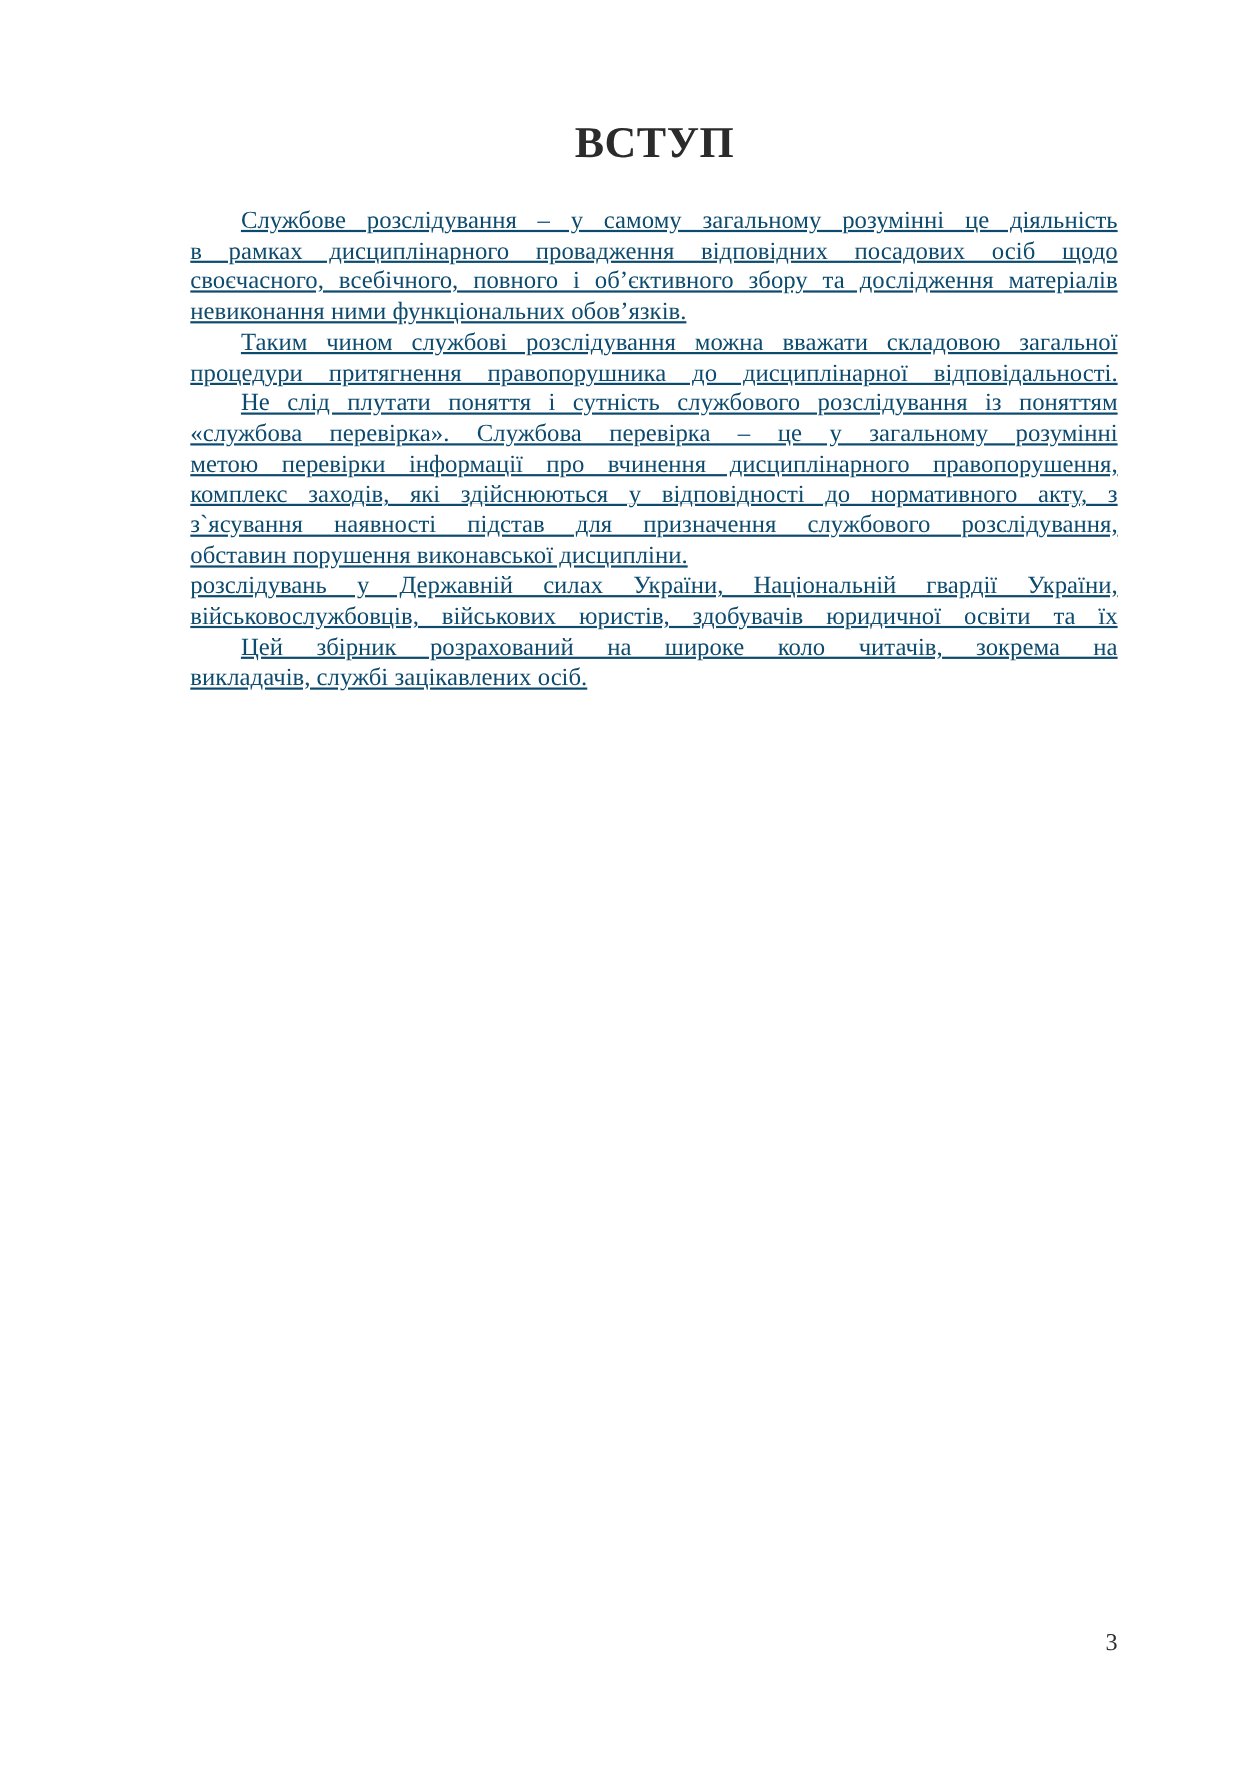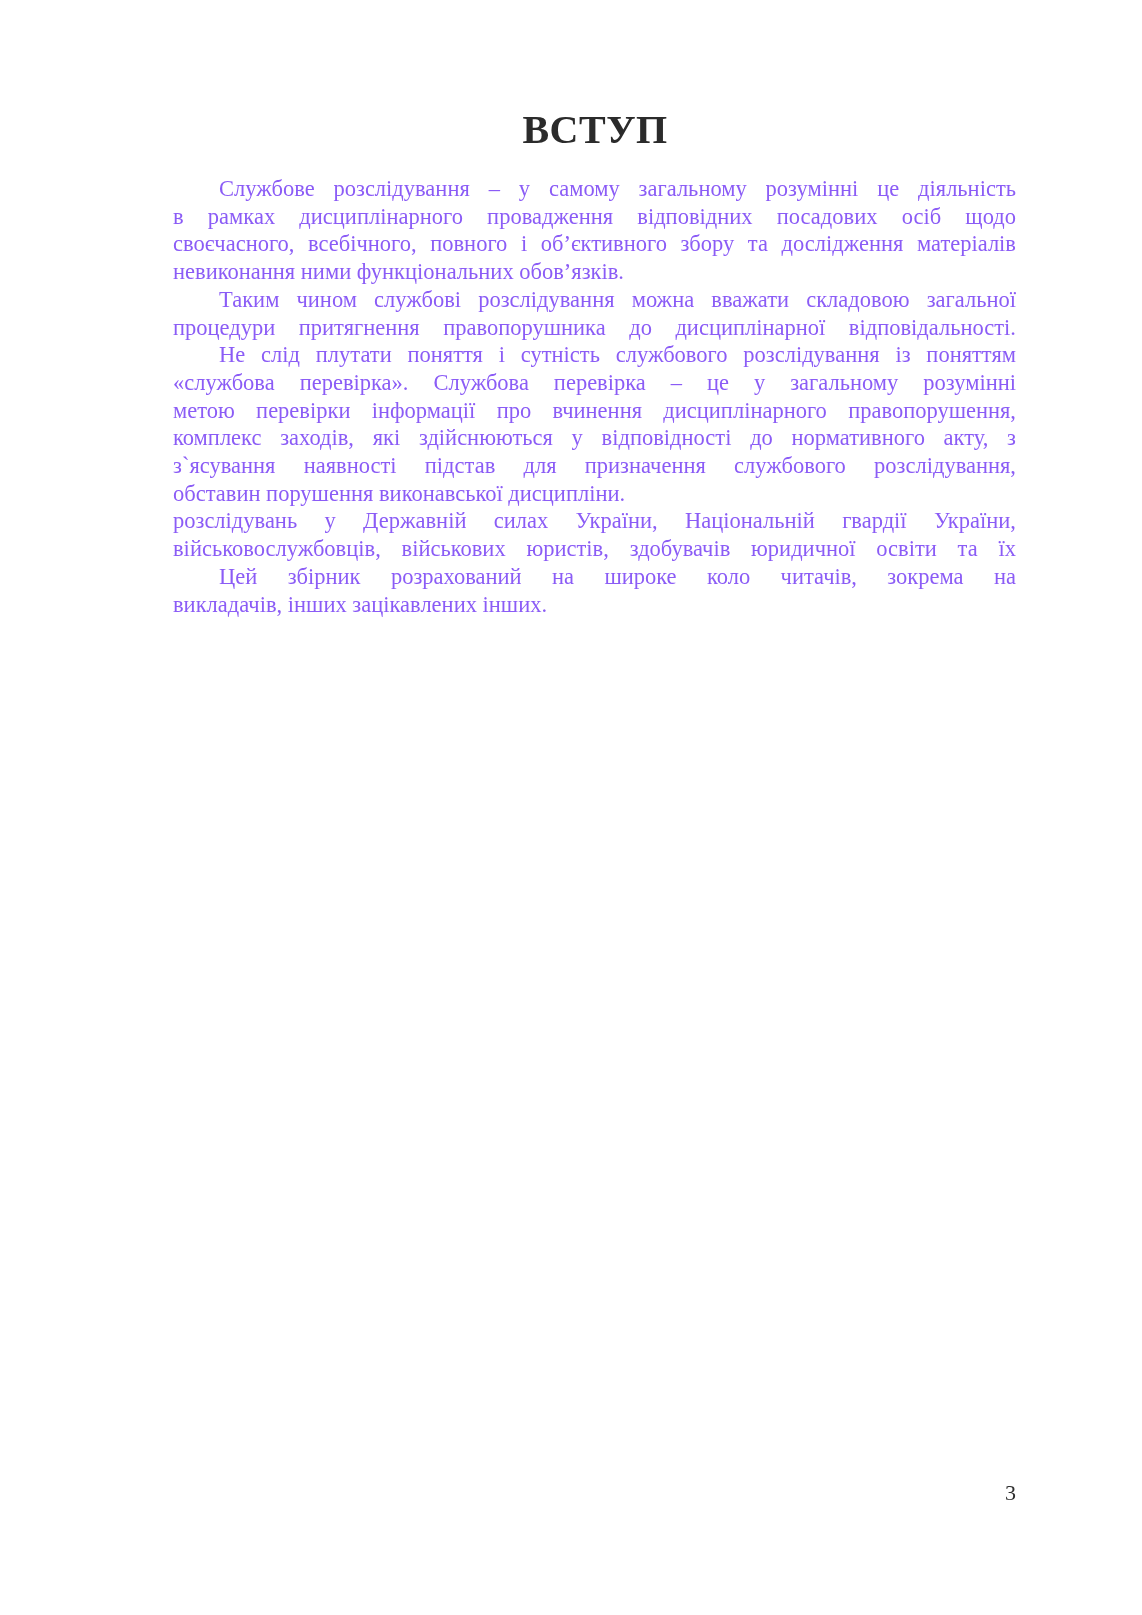--- a/index.html
+++ b/index.html
@@ -32,25 +32,26 @@
       font-weight: bold;
       letter-spacing: 0.5px;
       color: #2b2b2b;
       margin: 0;
       line-height: 52px;
       padding-left: 24px;
     }
     .body-text {
       position: absolute;
       left: 127px;
-      top: 175px;
+      top: 186px;
       width: 889px;
       font-size: 22.5px;
       line-height: 27.7px;
-      color: #8b5cf6;
+      color: #0c4a6e;
+      text-decoration: underline;
     }
     .para {
       margin: 0;
       text-indent: 46px;
       text-align: justify;
       text-align-last: left;
       hyphens: none;
     }
     .line {
       display: block;
@@ -104,20 +105,20 @@
       <span class="line last">обставин порушення виконавської дисципліни.</span>
     </div>
 
     <div class="para">
       <span class="line">розслідувань у Державній силах України, Національній гвардії України,</span>
     </div>
 
     <div class="para">
       <span class="line">військовослужбовців, військових юристів, здобувачів юридичної освіти та їх</span>
       <span class="line indent">Цей збірник розрахований на широке коло читачів, зокрема на</span>
-      <span class="line last">викладачів, інших зацікавлених інших.</span>
+      <span class="line last">викладачів, службі зацікавлених осіб.</span>
     </div>
 
   </div>
 
   <div class="page-number">3</div>
 
 </div>
 
 </body></html>

